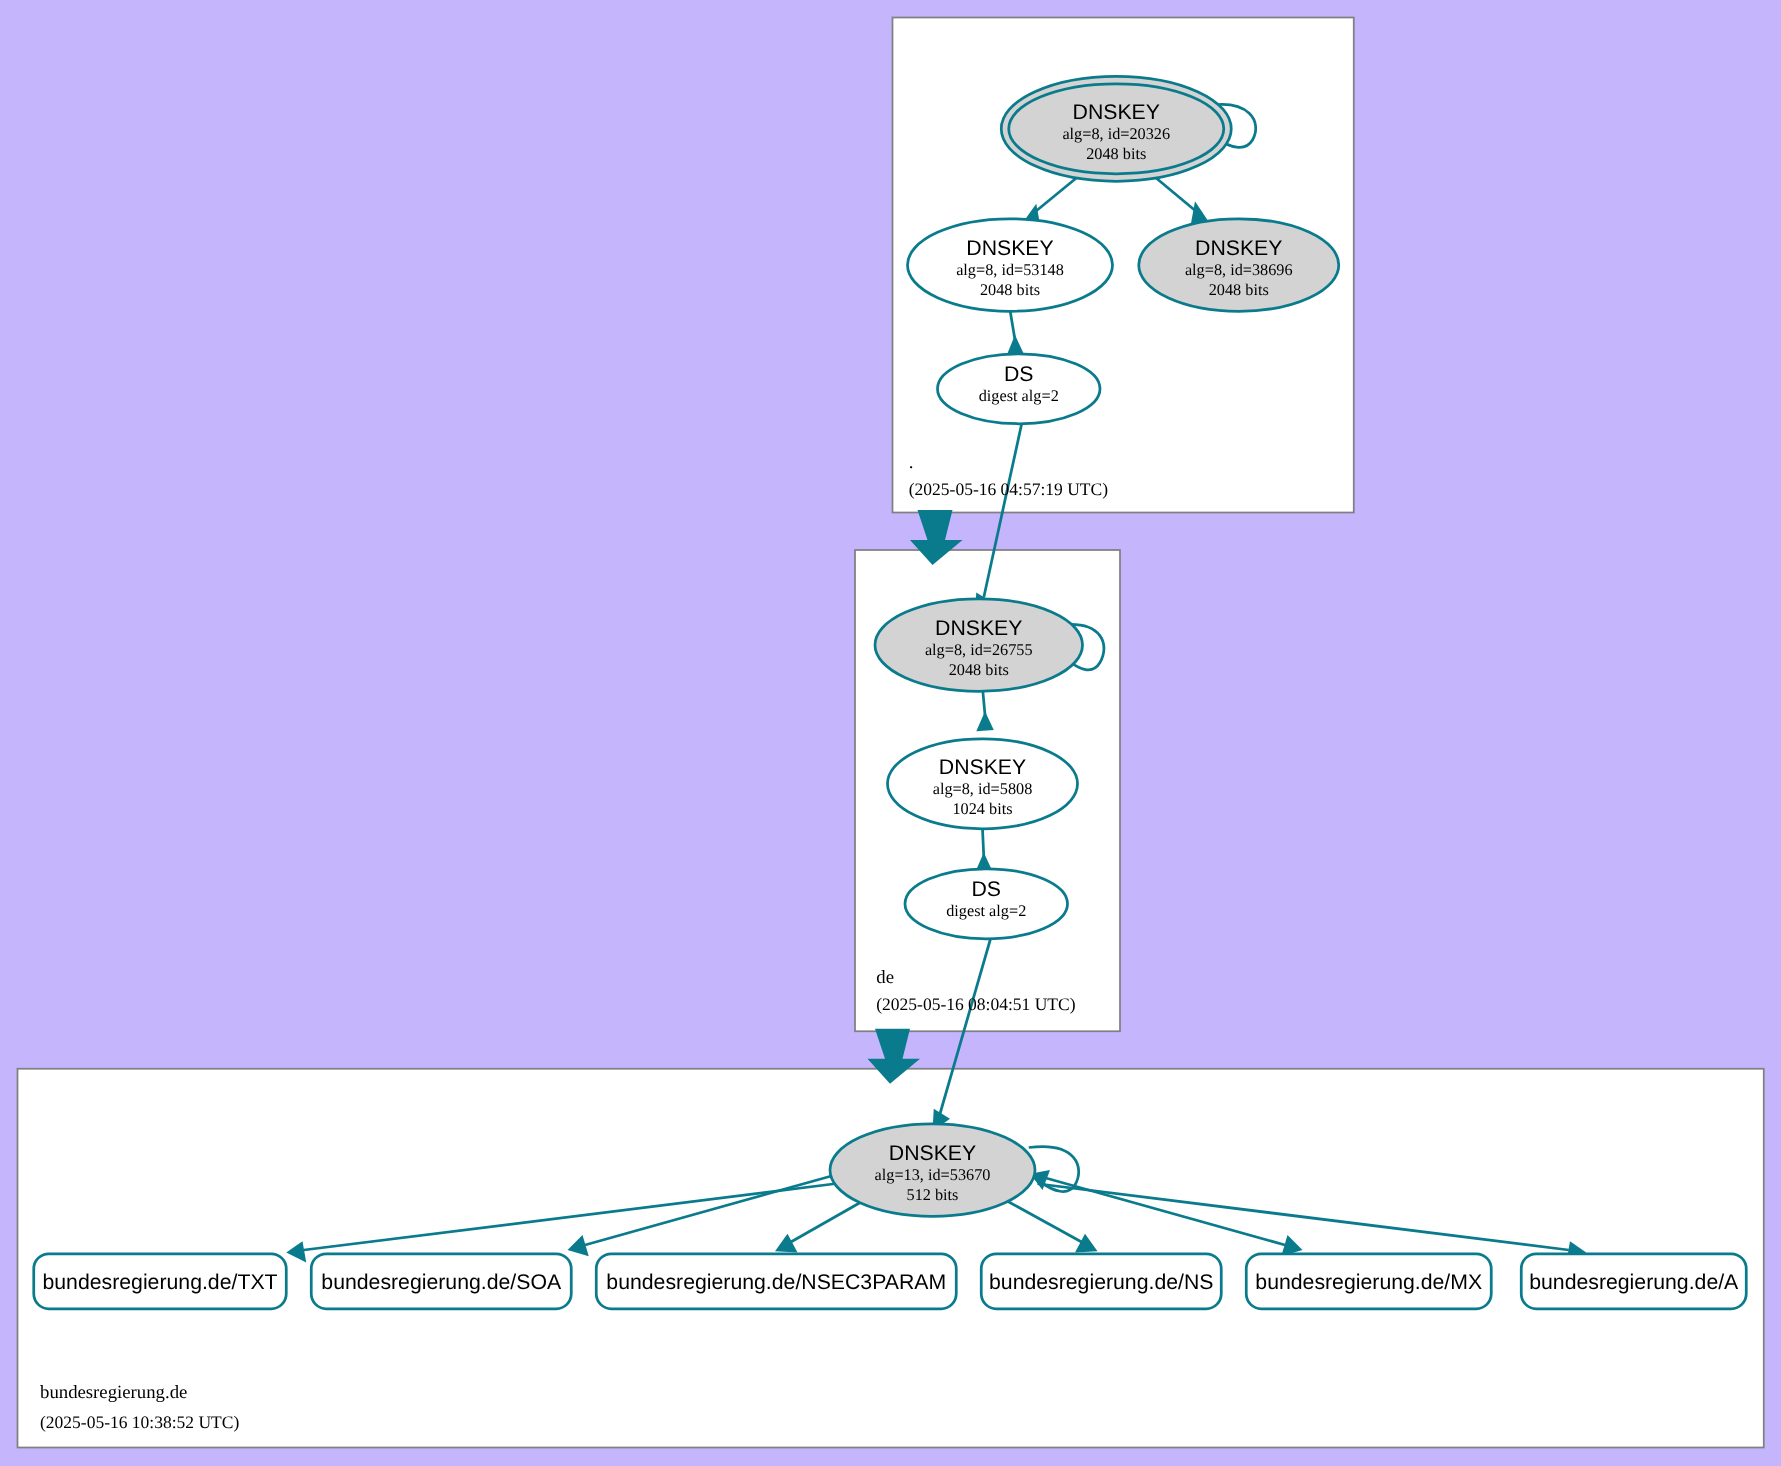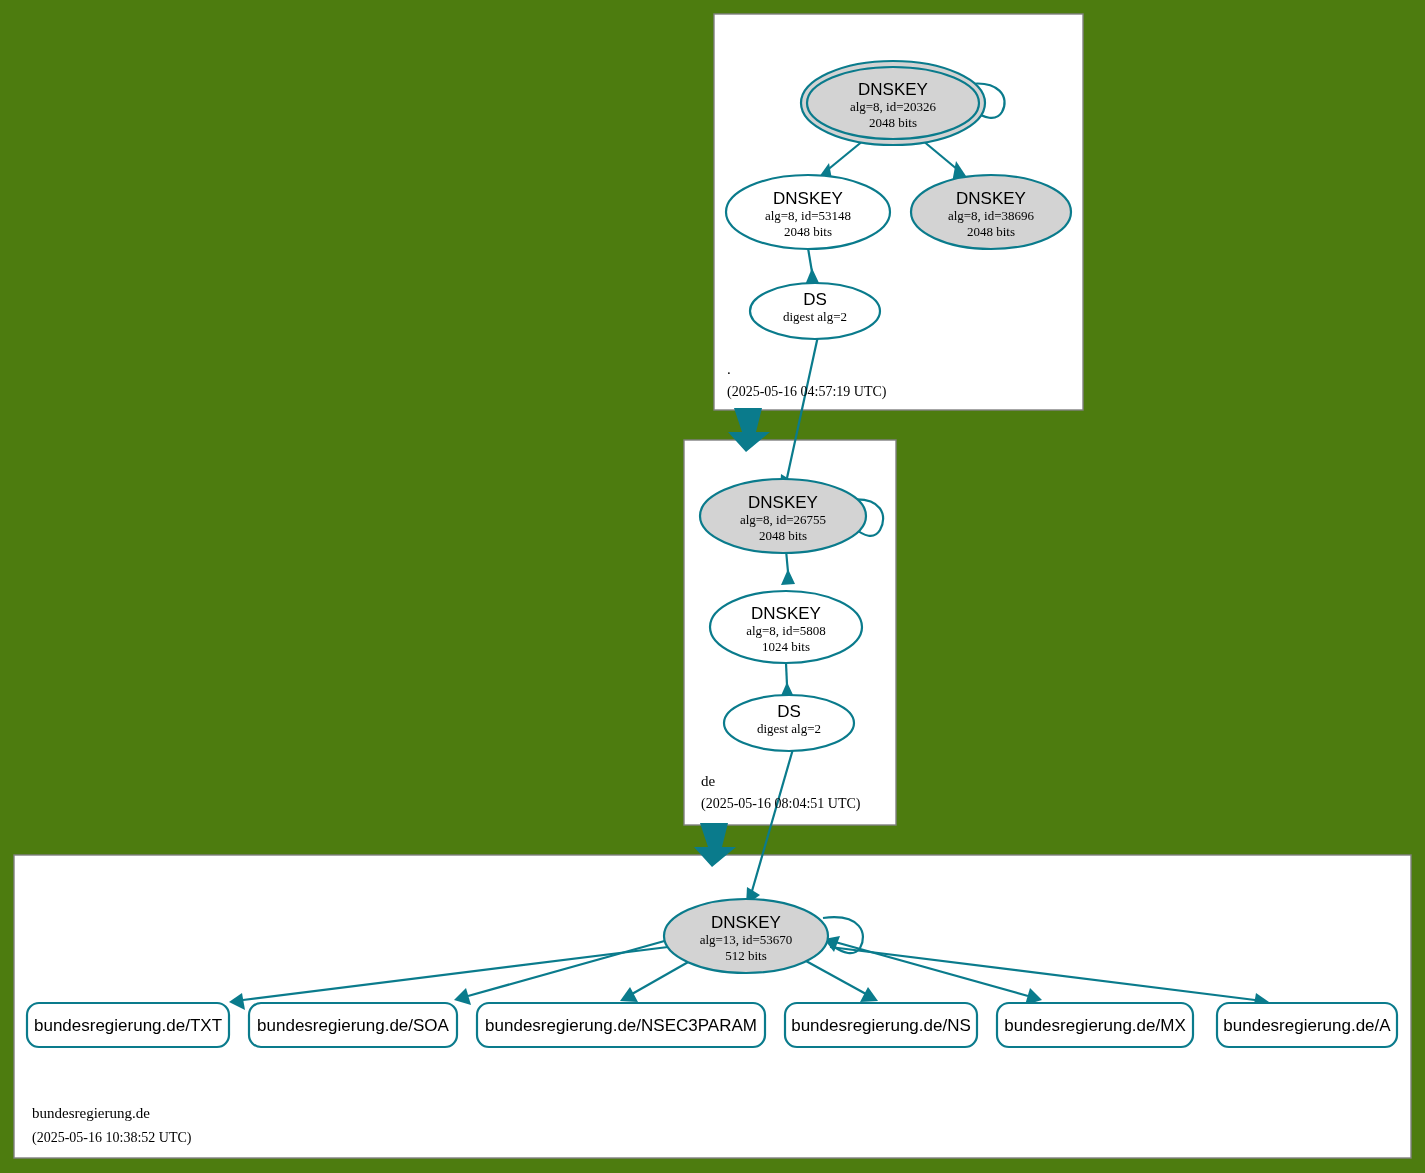--- a/index.html
+++ b/index.html
@@ -7,21 +7,21 @@
     padding: 0;
     background: #ffffff;
   }
   body {
     font-family: "Liberation Sans", sans-serif;
   }
   #canvas {
     position: relative;
     width: 1425px;
     height: 1173px;
-    background: #4d7c0f;
+    background: #c4b5fd;
     overflow: hidden;
   }
   svg.graph {
     position: absolute;
     left: 0;
     top: 0;
     width: 1425px;
     height: 1173px;
   }
   

